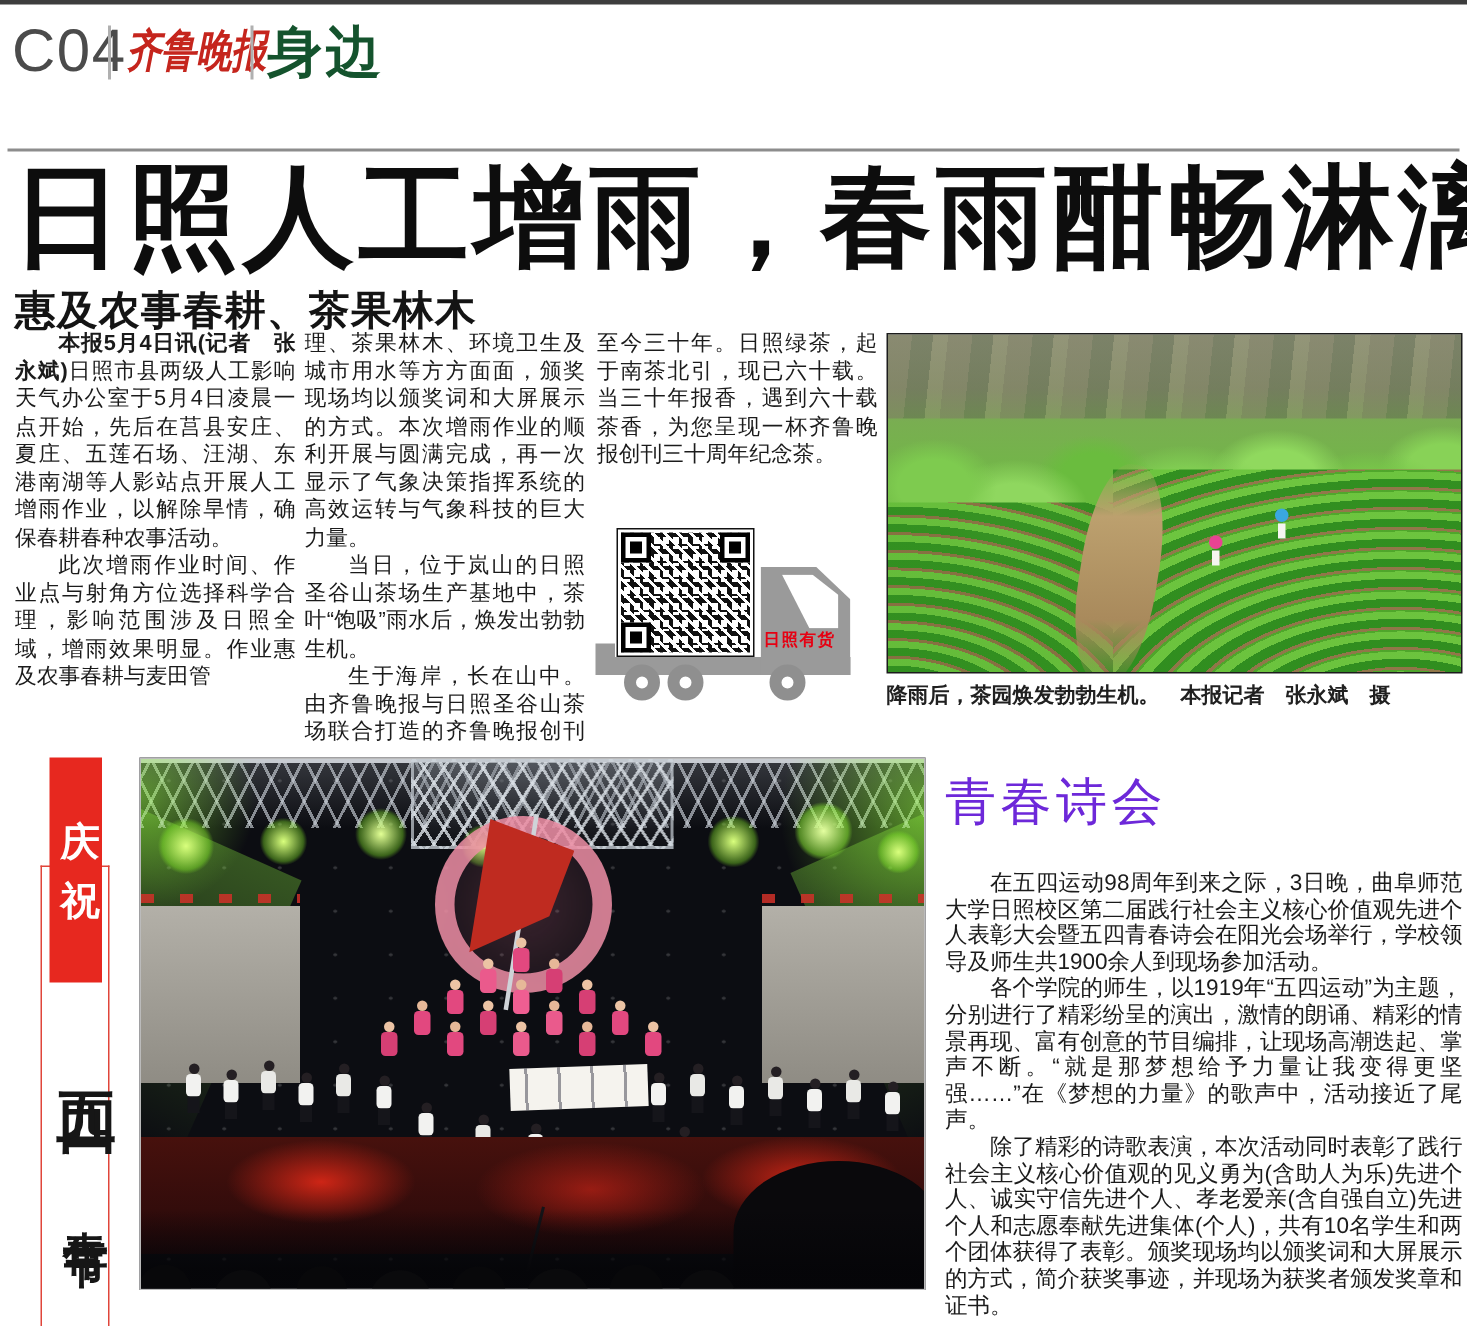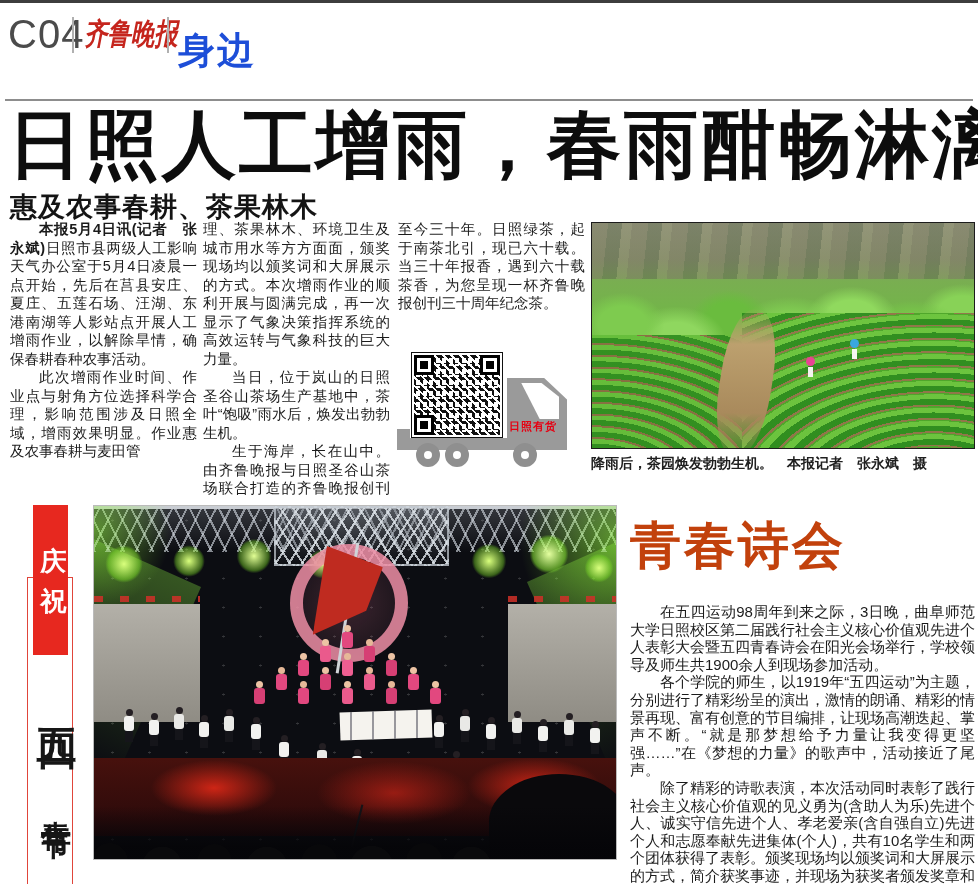--- a/index.html
+++ b/index.html
@@ -6,21 +6,21 @@
   .page{position:relative;width:978px;height:884px;background:#fff;overflow:hidden;
         font-family:"Liberation Sans","DejaVu Sans",sans-serif;color:#111;}
   .abs{position:absolute;}
   
   .top-rule{left:0;top:0;width:978px;height:3px;background:#3d3d3d;}
   .pcode{left:8px;top:12px;font-size:40px;font-weight:400;color:#4b4b4b;letter-spacing:1px;}
   .hsep{width:2px;height:36px;background:#b0b0b0;top:17px;}
   .masthead{left:84px;top:14px;font-family:"DejaVu Serif","Liberation Serif",serif;
             font-style:italic;font-weight:bold;font-size:30px;color:#c5251d;
             transform:scaleX(.78);transform-origin:left top;white-space:nowrap;}
-  .secname{left:178px;top:10px;font-size:37px;font-weight:900;color:#1d4ed8;letter-spacing:2px;margin-top:16px;}
+  .secname{left:178px;top:10px;font-size:37px;font-weight:900;color:#14532d;letter-spacing:2px;}
   .dateblk{left:258px;top:16px;font-size:13px;color:#3a3a3a;line-height:18px;}
   .rule1{left:5px;top:99px;width:968px;height:2px;background:#8d8d8d;}
   
   .headline{left:8px;top:106px;width:966px;font-size:74px;font-weight:900;color:#0d0d0d;
             letter-spacing:3px;white-space:nowrap;transform:scaleX(1.0);line-height:1.05;}
   .subhead{left:10px;top:189px;font-size:27px;font-weight:800;color:#141414;letter-spacing:1px;}
   .bodycol{top:220px;width:187px;height:276px;font-size:14.5px;line-height:18.5px;
            text-align:justify;color:#1b1b1b;overflow:hidden;}
   .bodycol p{margin:0;text-indent:2em;}
   .bodycol p.noind{text-indent:0;}
@@ -139,21 +139,21 @@
       radial-gradient(circle 21px at 33% 112%,#0a0a0c 97%,transparent),
       radial-gradient(circle 18px at 43% 102%,#08080a 97%,transparent),
       radial-gradient(circle 22px at 53% 112%,#0a0a0c 97%,transparent),
       radial-gradient(circle 18px at 63% 100%,#08080a 97%,transparent),
       radial-gradient(circle 20px at 72% 110%,#0a0a0c 97%,transparent),
       linear-gradient(transparent,rgba(5,5,8,.92) 75%);}
   .bighead{left:395px;top:268px;width:140px;height:95px;border-radius:50% 50% 0 0;background:#0a090c;}
   .micstand{left:262px;top:298px;width:2px;height:44px;background:#141418;transform:rotate(14deg);}
   
   .poetry{left:630px;top:512px;width:345px;}
-  .poetry-title{font-size:51px;font-weight:700;color:#c2410c;letter-spacing:3px;margin:0;}
+  .poetry-title{font-size:34px;font-weight:400;color:#6d28d9;letter-spacing:3px;margin:0;}
   .poetry-body{margin-top:22px;font-size:15px;line-height:17.6px;text-align:justify;color:#1b1b1b;}
   .poetry-body p{margin:0;text-indent:2em;}
 </style>
 </head>
 <body>
 
 <div class="page">
 
   <div class="abs top-rule"></div>
   <div class="abs pcode">C04</div>

